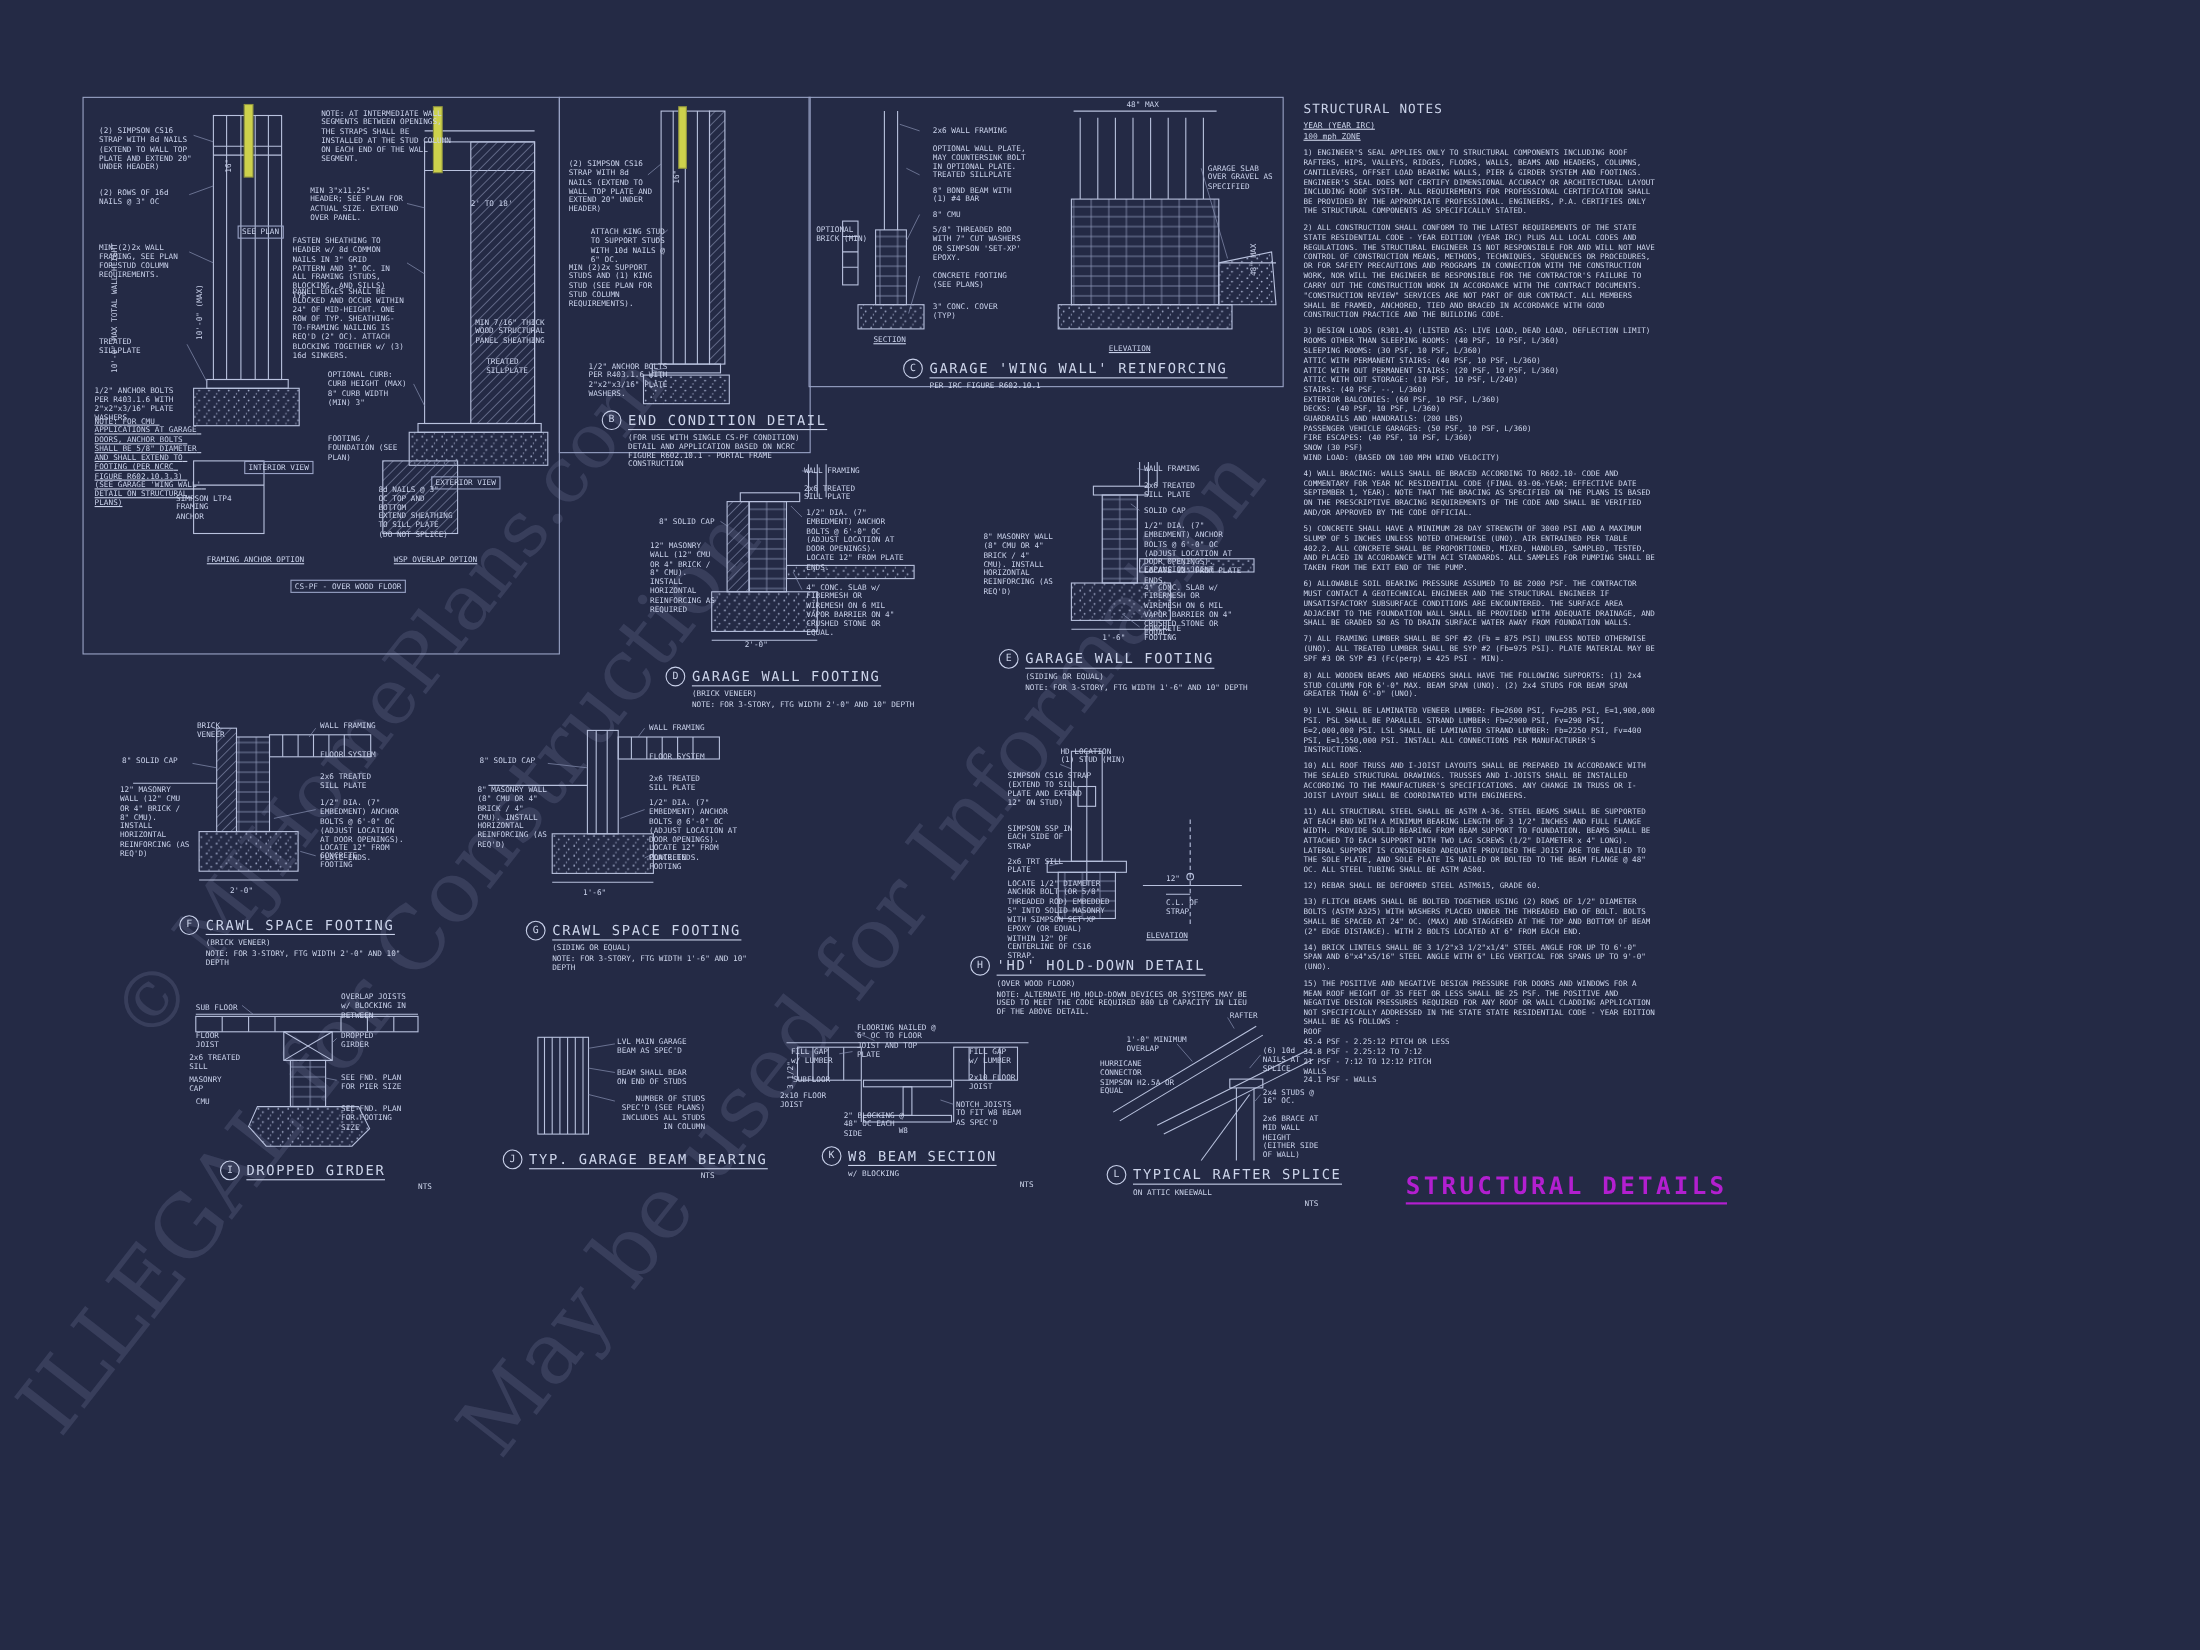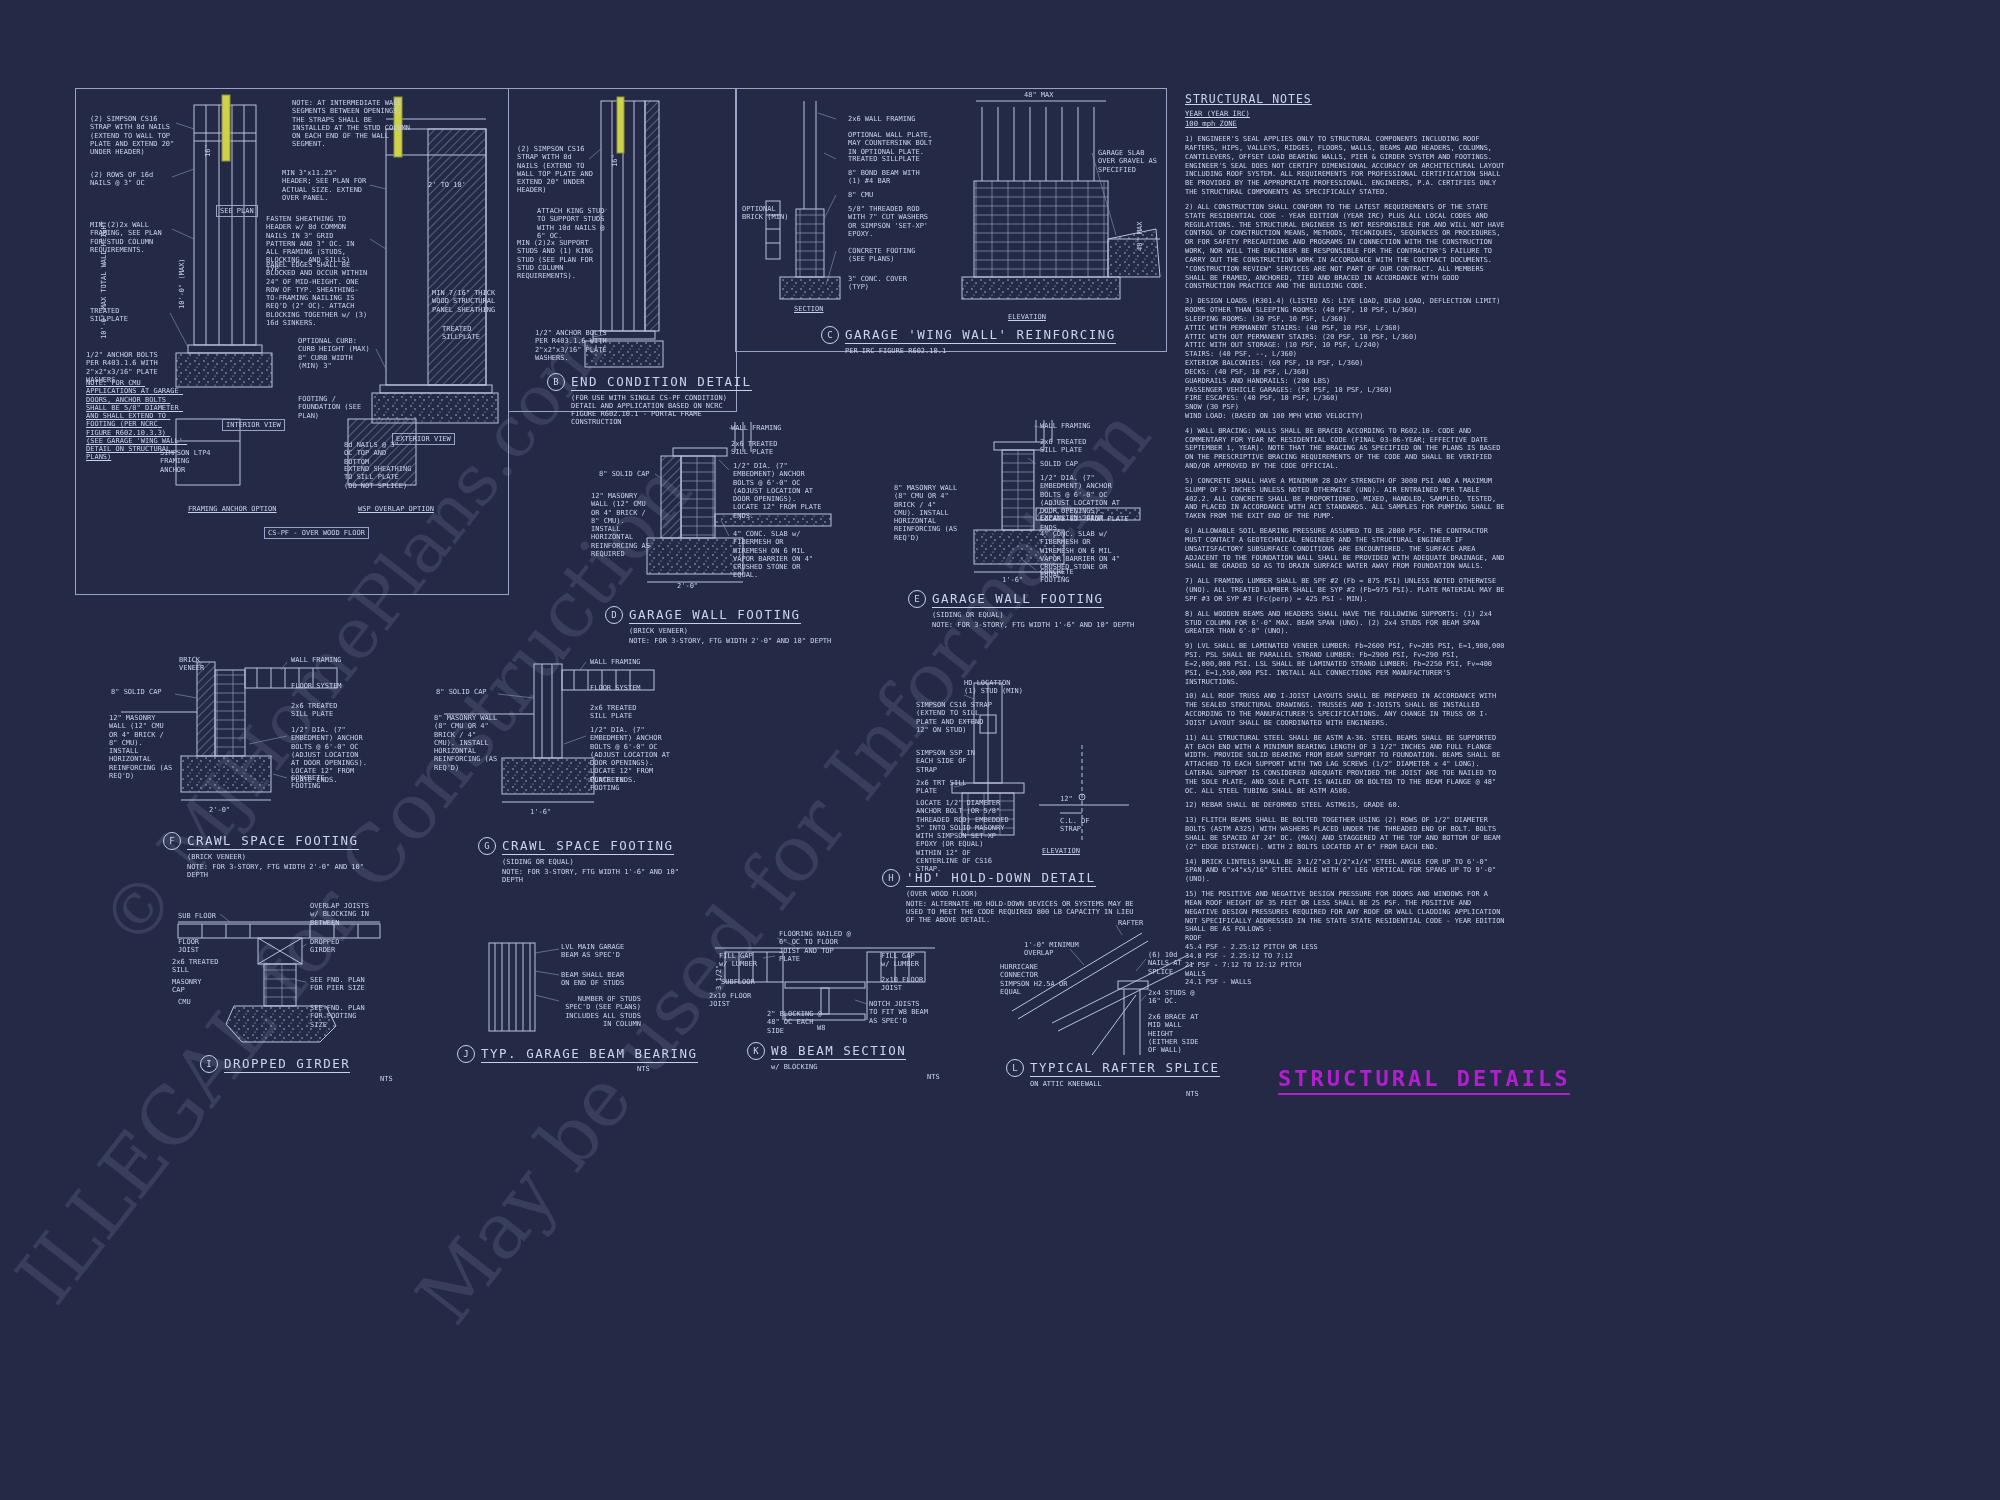--- a/index.html
+++ b/index.html
@@ -31,21 +31,21 @@
     vertical-align:middle;margin-right:6px;
   }
   .dname{
     font-size:12.5px;letter-spacing:1.5px;border-bottom:1px solid #c9d1ea;
     padding-bottom:1px;vertical-align:middle;
   }
   .dsub{font-size:7px;margin-top:3px;margin-left:24px;white-space:pre-wrap;max-width:280px;}
   .dnote{font-size:7px;margin-top:2px;margin-left:24px;white-space:pre-wrap;max-width:270px;}
   .dnts{font-size:7px;margin-top:2px;margin-left:180px;}
   .notes{position:absolute;left:1185px;top:92px;width:322px;}
-  .notes-title{font-size:11.5px;letter-spacing:1px;text-decoration:underline;margin-bottom:3px;}
+  .notes-title{font-size:11.5px;letter-spacing:1px;margin-bottom:3px;}
   .notes-hdr{font-size:7.2px;text-decoration:underline;line-height:1.4;}
   .note-para{font-size:6.9px;line-height:1.28;margin-top:6px;white-space:pre-wrap;}
   .sheet-title{
     position:absolute;left:1278px;top:1066px;font-size:22px;letter-spacing:3px;
     color:#b31fd0;border-bottom:2px solid #b31fd0;padding-bottom:2px;font-weight:bold;
   }
   .wm{
     position:absolute;color:rgba(160,170,210,0.16);white-space:nowrap;
     pointer-events:none;font-family:"DejaVu Serif", serif;
     transform-origin:0 100%;transform:rotate(-52deg);

